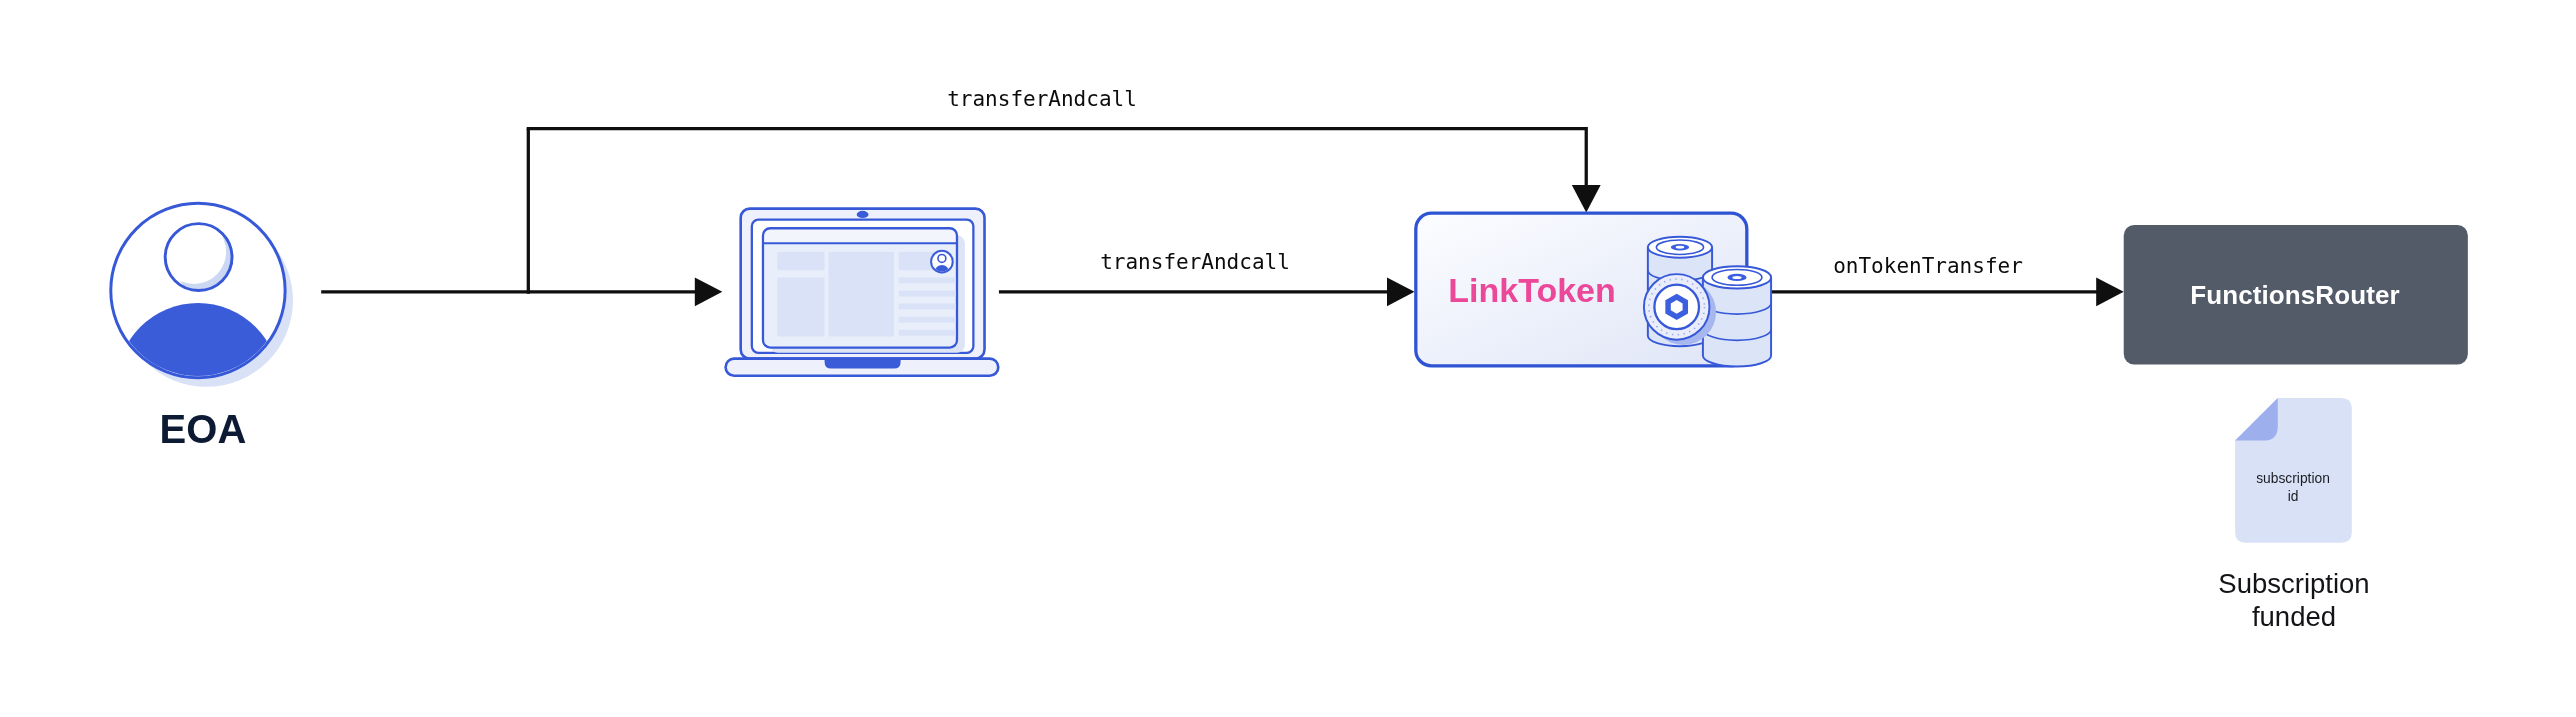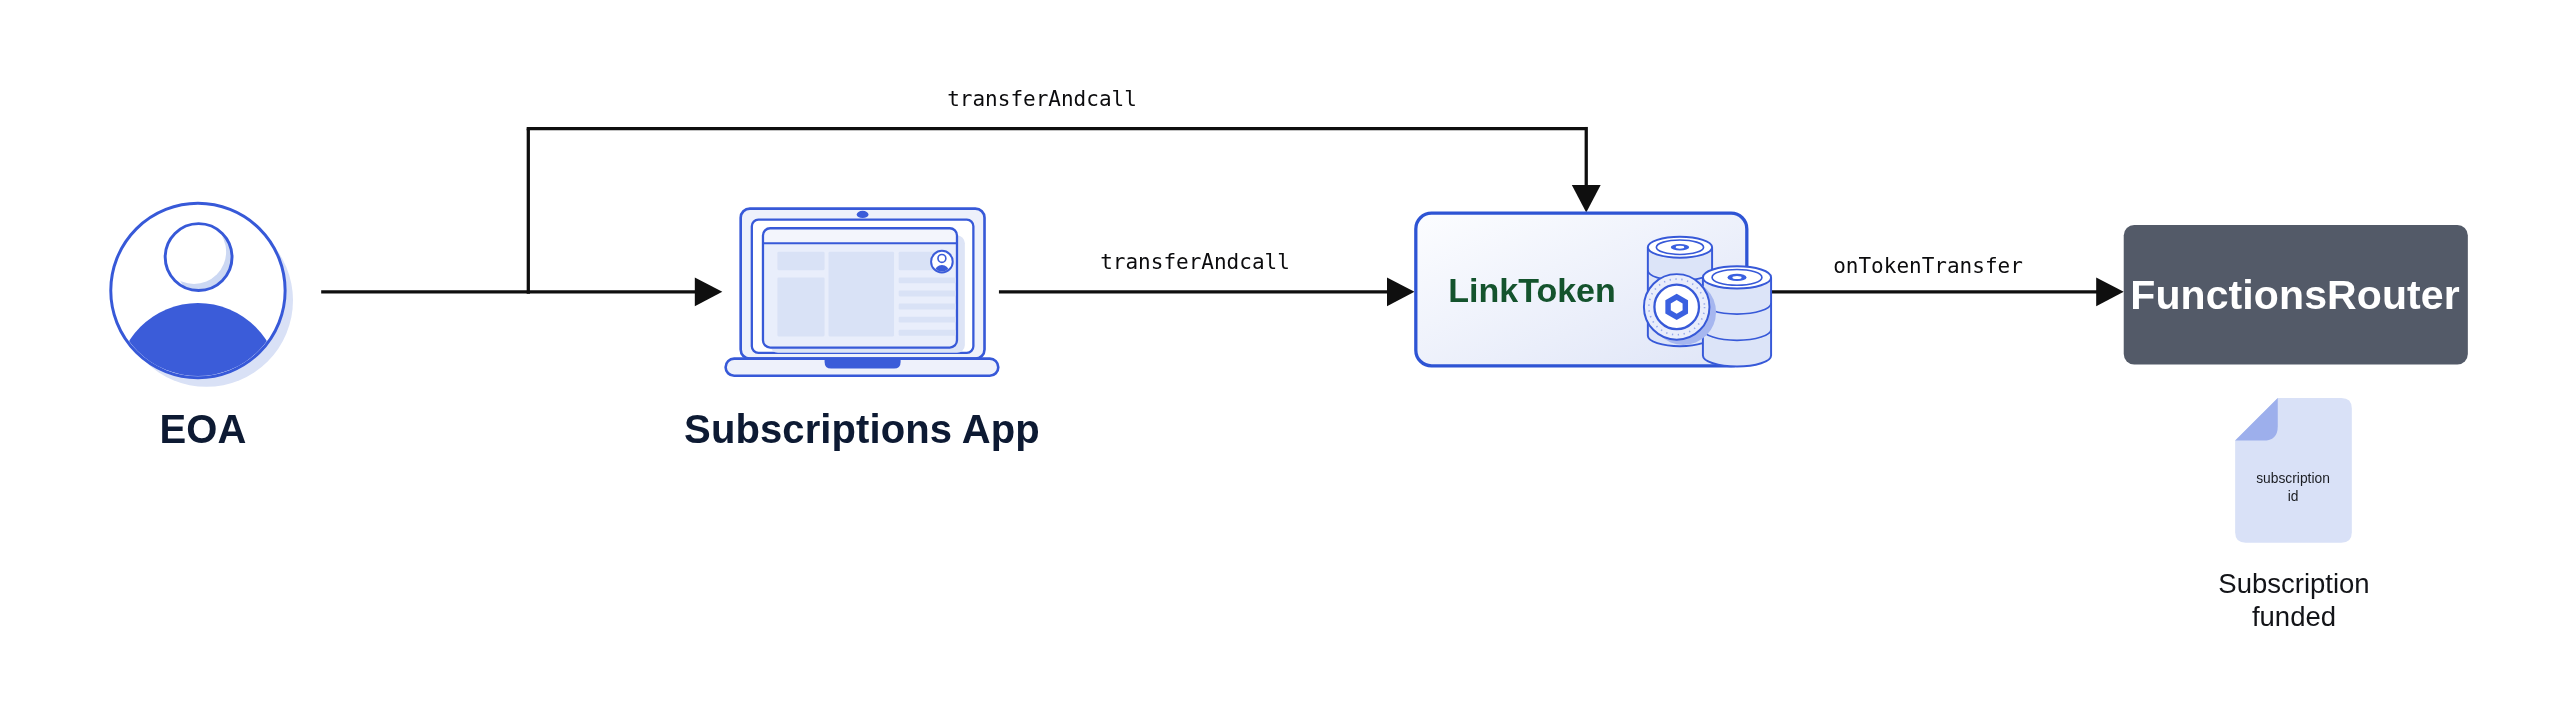--- a/index.html
+++ b/index.html
@@ -25,25 +25,25 @@
     letter-spacing: 0.1px;
   }
   .mono-label {
     font-family: "DejaVu Sans Mono", monospace;
     font-size: 21px;
     color: #0c0c0e;
   }
   .linktoken-label {
     font-weight: 700;
     font-size: 34px;
-    color: #14532d;
+    color: #ec4899;
   }
   .router-label {
     font-weight: 700;
-    font-size: 41px;
+    font-size: 26px;
     color: #ffffff;
     letter-spacing: 0.1px;
   }
   .doc-label {
     font-size: 13.8px;
     line-height: 17.7px;
     color: #1b1d22;
     white-space: normal;
   }
   .caption-label {
@@ -175,21 +175,20 @@
     <rect x="3240" y="343" width="525" height="213" rx="16" fill="#535a68"></rect>
 
     <g>
       <path d="M3475 607 H3572 Q3588 607 3588 623 V812 Q3588 828 3572 828 H3426 Q3410 828 3410 812 V672 Z" fill="#d9e1f7"></path>
       <path d="M3475 607 V650 Q3475 672 3453 672 H3410 Z" fill="#9dafec"></path>
     </g>
   </svg>
 
   <div class="label node-label" style="left:203px; top:429px;">EOA</div>
 
-  <div class="label node-label" style="left:862px; top:429px;">Subscriptions App</div>
 
   <div class="label mono-label" style="left:1042px; top:99px;">transferAndcall</div>
 
   <div class="label mono-label" style="left:1195px; top:262px;">transferAndcall</div>
 
   <div class="label mono-label" style="left:1928px; top:266px;">onTokenTransfer</div>
 
   <div class="label linktoken-label" style="left:1532px; top:290px;">LinkToken</div>
 
   <div class="label router-label" style="left:2295px; top:295px;">FunctionsRouter</div>

